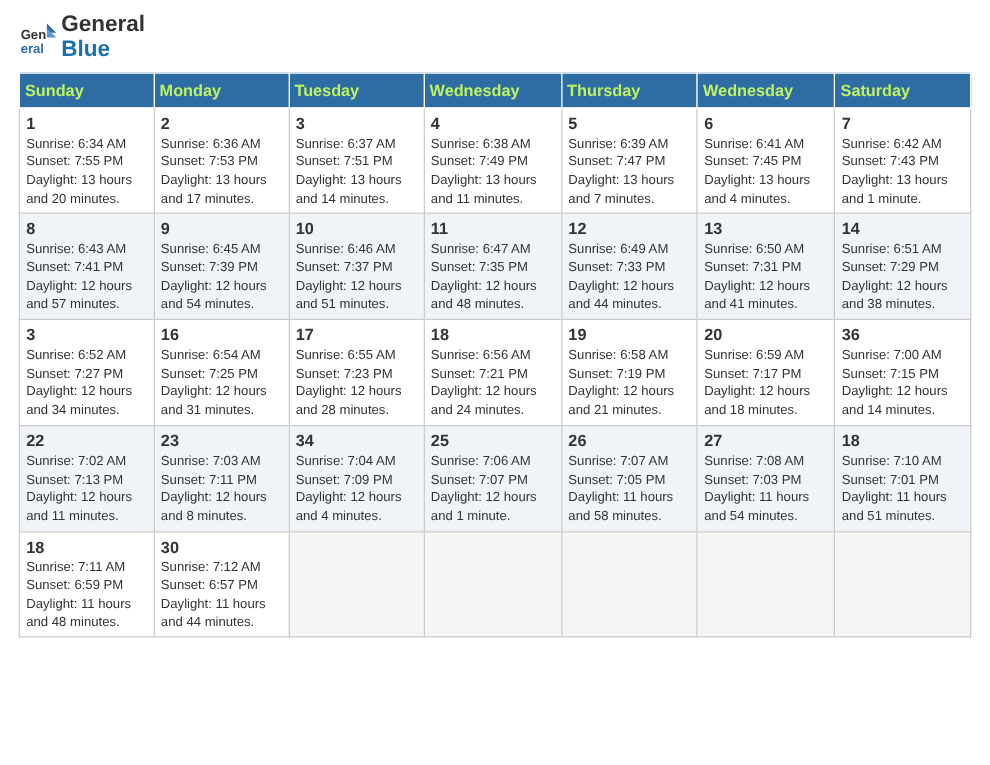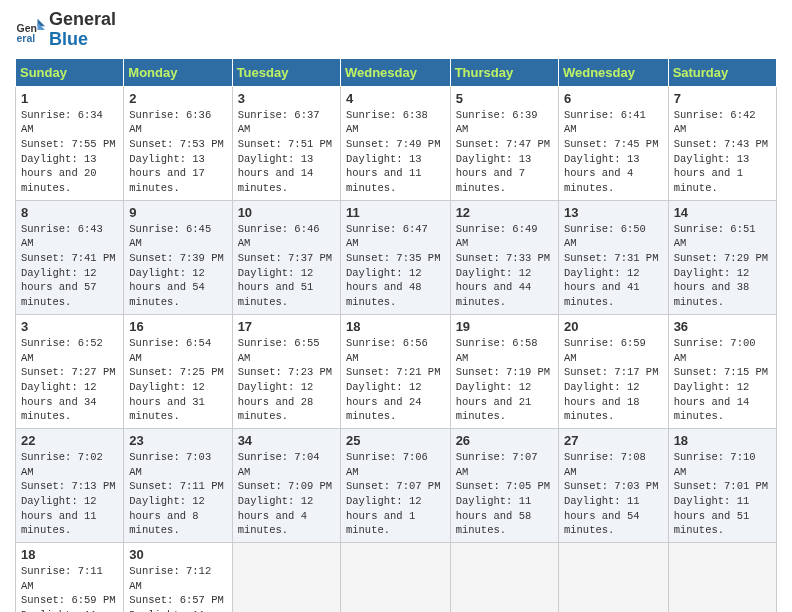--- a/index.html
+++ b/index.html
@@ -71,21 +71,20 @@
       font-size: 13px;
       font-weight: bold;
       color: #333;
       display: block;
       margin-bottom: 2px;
     }
     .day-info {
       color: #333;
       line-height: 1.4;
       font-size: 10.5px;
-      font-family: Liberation Mono, monospace;
     }
     td.empty { background: #f5f5f5 !important; }
   </style>
 </head>
 <body>
 
 <div class="header">
   <div class="logo">
     <svg class="logo-icon" viewBox="0 0 40 40">
       <text x="2" y="22" font-size="14" font-weight="bold" fill="#333">Gen</text>

